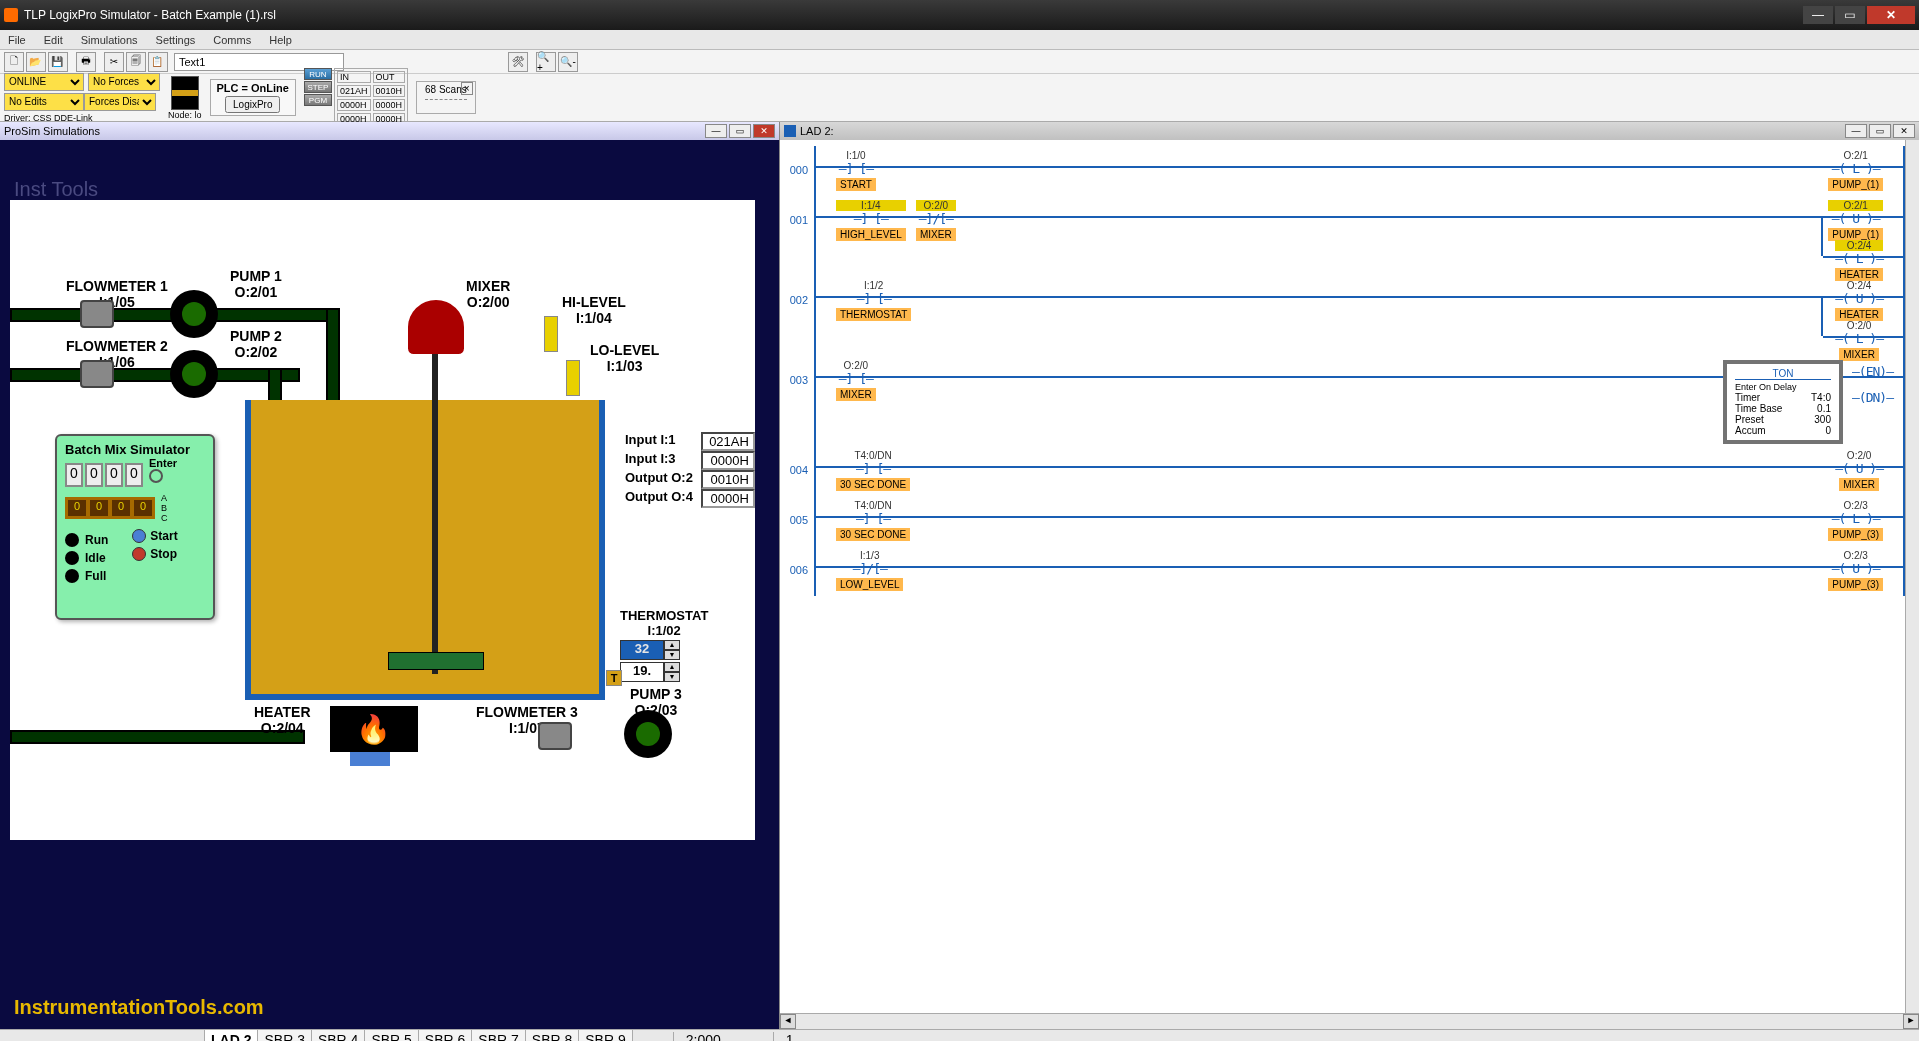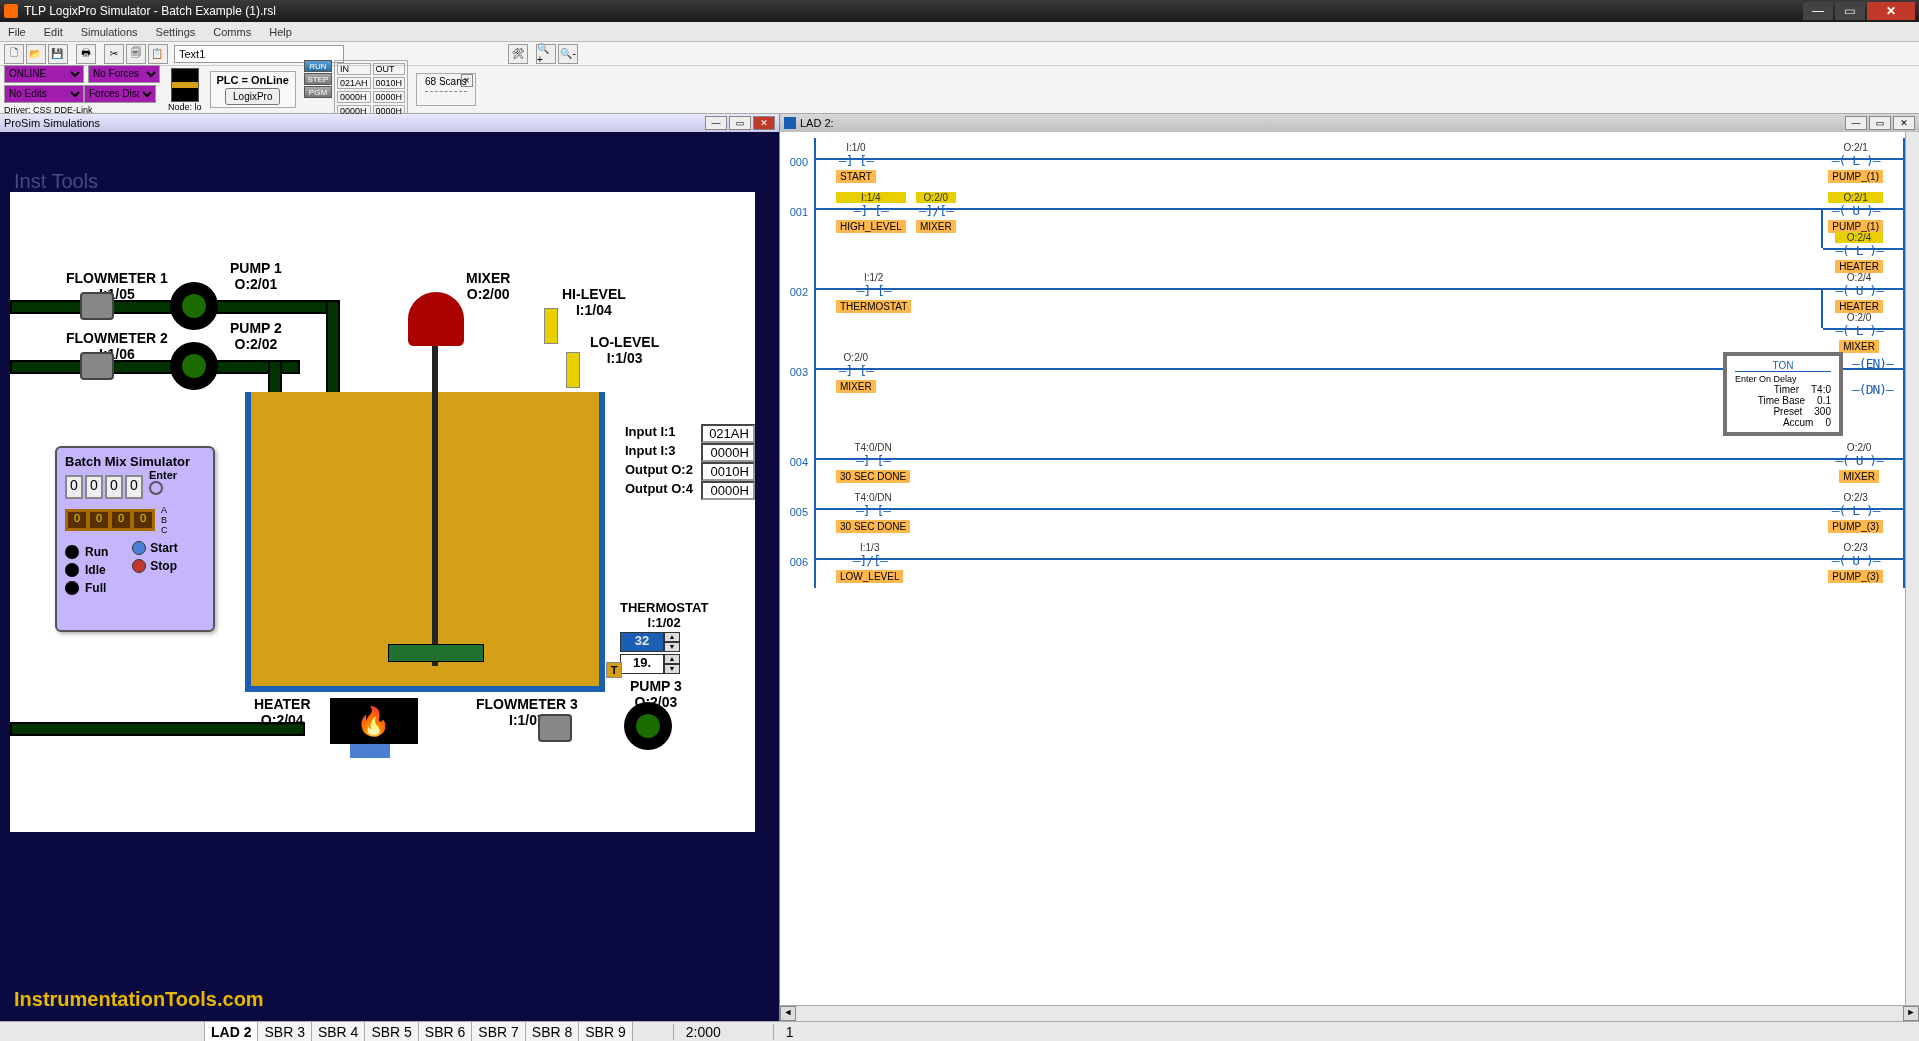--- a/index.html
+++ b/index.html
@@ -1,39 +1,39 @@
 <!DOCTYPE html>
 <html><head>
 <meta charset="utf-8">
 <style>
 * { margin: 0; padding: 0; box-sizing: border-box; font-family: Tahoma, sans-serif; }
 body { background: #f0f0f0; width: 1919px; height: 1041px; overflow: hidden; }
 
 
-.titlebar { height: 22px; background: linear-gradient(#3a3a3a, #1a1a1a); color: #fff; display: flex; align-items: center; padding: 0 4px; font-size: 12px; }
+.titlebar { height: 30px; background: linear-gradient(#3a3a3a, #1a1a1a); color: #fff; display: flex; align-items: center; padding: 0 4px; font-size: 12px; }
 .titlebar .icon { width: 14px; height: 14px; background: #ff6b00; border-radius: 2px; margin-right: 6px; }
 .titlebar .spacer { flex: 1; }
 .winbtn { width: 30px; height: 18px; margin-left: 2px; display: flex; align-items: center; justify-content: center; }
 .winbtn.min { background: #444; }
 .winbtn.max { background: #444; }
 .winbtn.close { background: #c0392b; width: 48px; color: #fff; font-weight: bold; }
 
 
 .menubar { height: 20px; background: #e8e8e8; display: flex; align-items: center; padding: 0 8px; font-size: 11px; color: #333; border-bottom: 1px solid #bbb; }
 .menubar span { margin-right: 18px; cursor: pointer; }
 
 
 .toolbar1 { height: 24px; background: #f4f4f4; border-bottom: 1px solid #ccc; display: flex; align-items: center; padding: 0 4px; gap: 2px; }
 .tbtn { width: 20px; height: 20px; border: 1px solid #999; background: #eee; font-size: 10px; display: flex; align-items: center; justify-content: center; }
 .tinput { height: 18px; width: 170px; font-size: 11px; padding: 0 4px; border: 1px solid #999; margin-left: 4px; }
 .tsep { width: 4px; }
 
 
 .toolbar2 { height: 48px; background: #f4f4f4; border-bottom: 1px solid #aaa; display: flex; align-items: center; padding: 2px 4px; gap: 8px; font-size: 10px; }
-.combo { height: 18px; border: 1px solid #999; background: #a21caf; font-size: 10px; padding: 0 0; }
+.combo { height: 18px; border: 1px solid #999; background: #fde047; font-size: 10px; padding: 0 0; }
 .plcbox { border: 1px solid #aaa; background: #f8f8f8; padding: 2px 6px; display: flex; flex-direction: column; gap: 2px; align-items: center; }
 .plcimg { width: 28px; height: 34px; background: linear-gradient(#000 40%, #d4a017 40%, #d4a017 60%, #000 60%); border: 1px solid #555; }
 .runbtn { width: 28px; height: 12px; font-size: 8px; background: linear-gradient(#5a9fd4,#2a6fa4); color: #fff; border: 1px solid #555; text-align: center; line-height: 11px; }
 .iobox { border: 1px solid #aaa; font-size: 9px; }
 .iobox td { border: 1px solid #aaa; padding: 0 2px; }
 .scansbox { border: 1px solid #aaa; padding: 2px 8px; font-size: 10px; position: relative; }
 
 
 .content { display: flex; height: calc(100% - 134px); }
 
@@ -60,21 +60,21 @@
 .tank { position: absolute; left: 235px; top: 200px; width: 360px; height: 300px; background: #d4a017; border: 6px solid #1a5fb4; border-top: none; }
 .mixer-mtr { position: absolute; left: 398px; top: 100px; width: 56px; height: 54px; background: #a00; border-radius: 50% 50% 10% 10%; }
 .mixer-shaft { position: absolute; left: 422px; top: 154px; width: 6px; height: 320px; background: #222; }
 .mixer-blade { position: absolute; left: 378px; top: 452px; width: 96px; height: 18px; background: #207030; border: 1px solid #000; }
 
 .level-sensor { position: absolute; width: 14px; height: 36px; background: #e8d000; border: 1px solid #888; }
 
 .heater { position: absolute; left: 320px; top: 506px; width: 88px; height: 46px; background: #000; display: flex; align-items: center; justify-content: center; font-size: 28px; color: #ff6b00; }
 .heater-bot { position: absolute; left: 340px; top: 552px; width: 40px; height: 14px; background: #4a7fd4; }
 
-.simbox { position: absolute; left: 45px; top: 254px; width: 160px; height: 186px; background: #c4b5fd; border: 2px solid #555; border-radius: 6px; box-shadow: 2px 2px 4px rgba(0,0,0,0.3); padding: 6px 8px; font-size: 12px; }
+.simbox { position: absolute; left: 45px; top: 234px; width: 160px; height: 186px; background: #86efac; border: 2px solid #555; border-radius: 6px; box-shadow: 2px 2px 4px rgba(0,0,0,0.3); padding: 6px 8px; font-size: 12px; }
 .simbox .seg { display: flex; gap: 2px; margin: 6px 0; }
 .simbox .seg span { width: 18px; height: 24px; background: #eee; border: 2px solid #888; font-size: 14px; text-align: center; }
 .simbox .ledrow { display: flex; gap: 4px; background: #a66a00; padding: 3px; }
 .simbox .ledrow span { width: 18px; height: 16px; background: #5a3000; color: #e8d000; text-align: center; font-size: 11px; }
 .simbox .runrow { display: flex; align-items: center; gap: 6px; margin-top: 4px; font-weight: bold; }
 .simbox .dot { width: 14px; height: 14px; border-radius: 50%; background: #000; }
 
 .io-read { position: absolute; left: 615px; top: 232px; font-size: 13px; font-weight: bold; }
 .io-read .row { display: flex; justify-content: space-between; gap: 8px; }
 .io-read .val { border: 2px inset #999; background: #fff; padding: 0 4px; min-width: 54px; text-align: right; font-weight: normal; }
@@ -94,21 +94,21 @@
 .rung-area { flex: 1; position: relative; height: 100%; }
 .wire { position: absolute; height: 2px; background: #1a5fb4; }
 .wire-v { position: absolute; width: 2px; background: #1a5fb4; }
 .inst { position: absolute; text-align: center; }
 .inst .addr { font-size: 10px; color: #333; }
 .inst .sym { font-family: monospace; font-size: 13px; color: #1a5fb4; letter-spacing: -1px; }
 .inst .tag { background: #ffb84d; font-size: 10px; padding: 1px 4px; margin-top: 2px; display: inline-block; }
 .endtag { position: absolute; right: 10px; border: 1px solid #1a5fb4; color: #1a5fb4; padding: 0 4px; font-size: 10px; }
 .tonbox { position: absolute; border: 4px solid #737373; padding: 4px 8px; font-size: 10px; background: #fff; }
 .tonbox .ttl { text-align: center; color: #1a5fb4; border-bottom: 1px solid #1a5fb4; margin-bottom: 2px; }
-.tonbox .r { display: flex; justify-content: flex-end; gap: 12px; margin-left: 12px; }
+.tonbox .r { display: flex; justify-content: space-between; gap: 12px; }
 
 .hscroll { height: 16px; background: #e8e8e8; border-top: 1px solid #aaa; display: flex; }
 .hscroll .arr { width: 16px; border: 1px solid #888; background: #ddd; text-align: center; font-size: 9px; }
 .hscroll .track { flex: 1; }
 .vscroll-overlay { position: absolute; right: 0; top: 0; bottom: 0; width: 14px; background: #e8e8e8; border-left: 1px solid #aaa; }
 
 
 .bottom { height: 20px; background: #e8e8e8; border-top: 1px solid #aaa; display: flex; align-items: center; font-size: 14px; padding-left: 25px; }
 .btab { padding: 2px 6px; border: 1px solid #aaa; background: #f4f4f4; margin-left: -1px; }
 .btab.active { background: #fff; font-weight: bold; }

